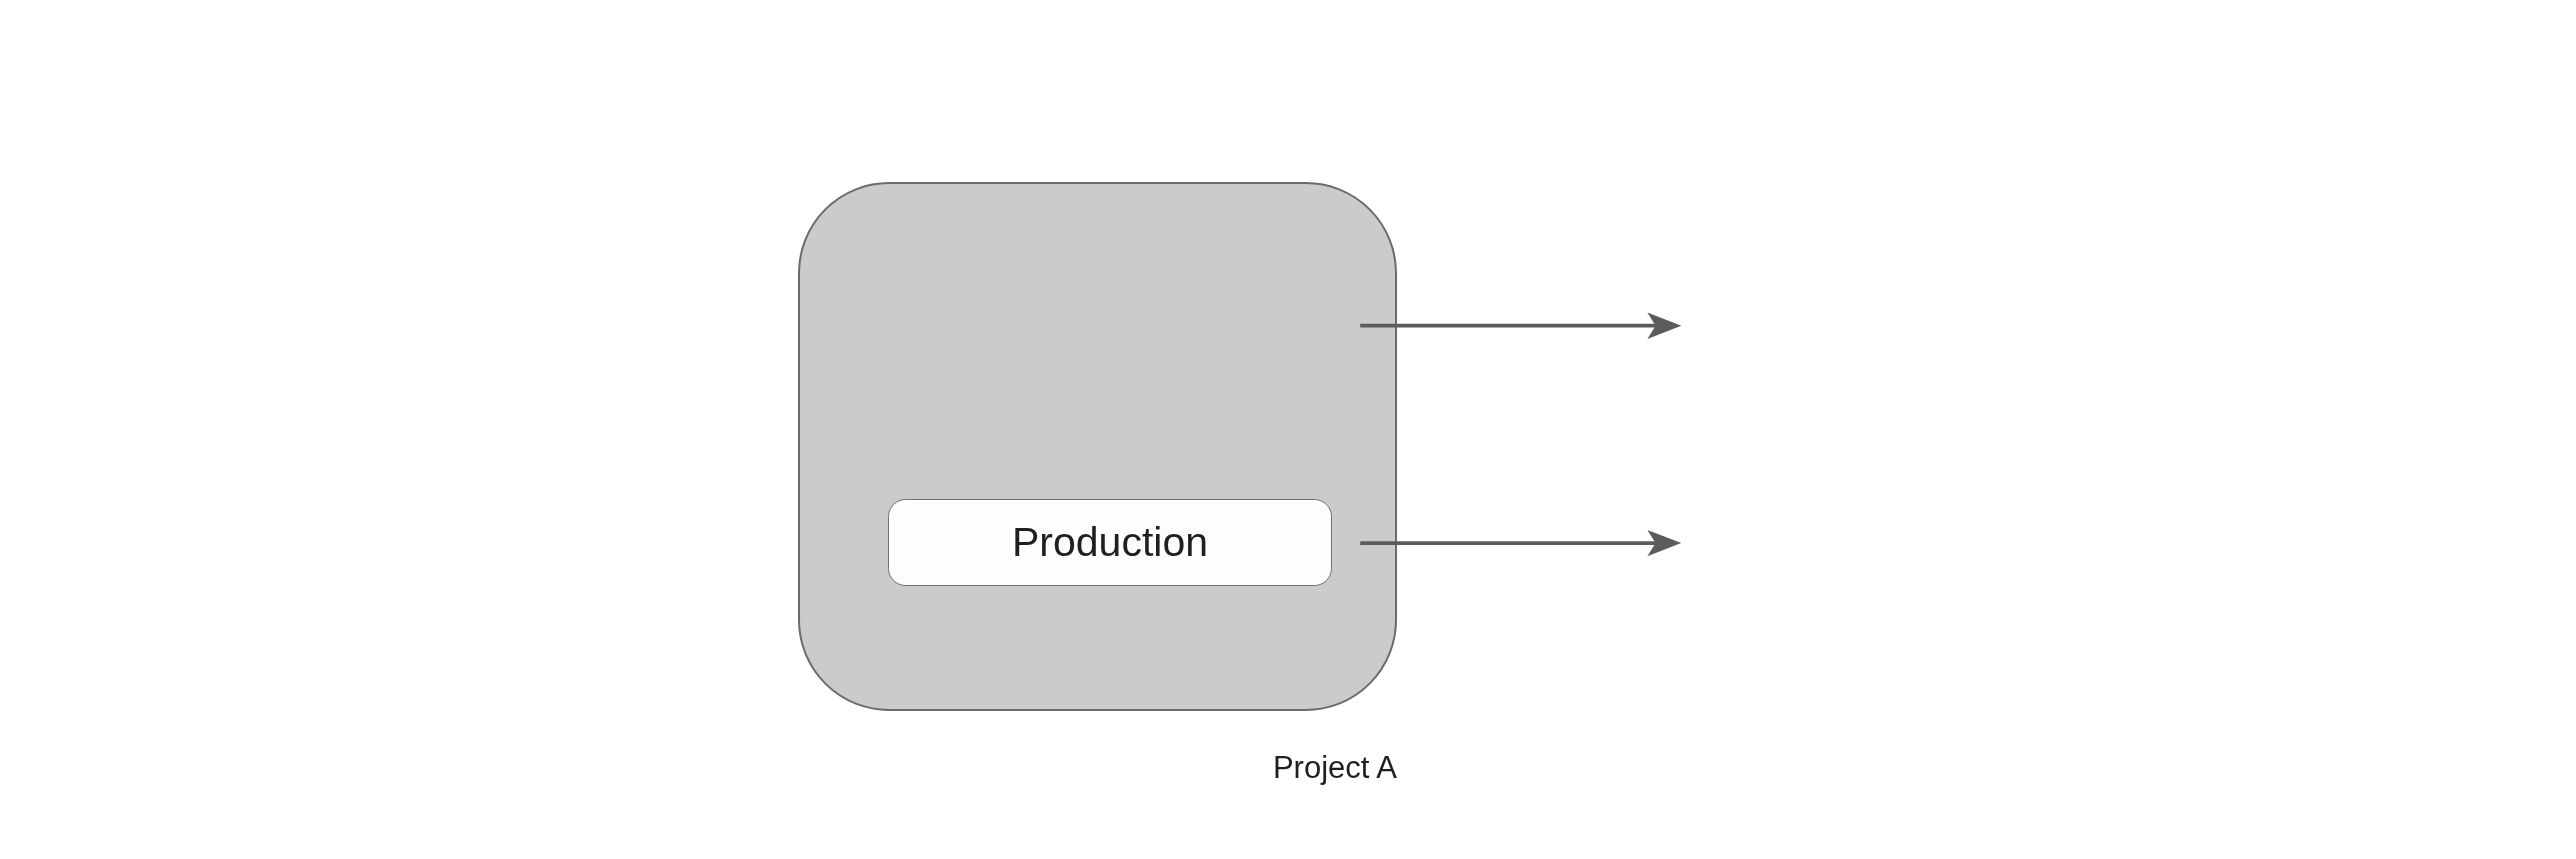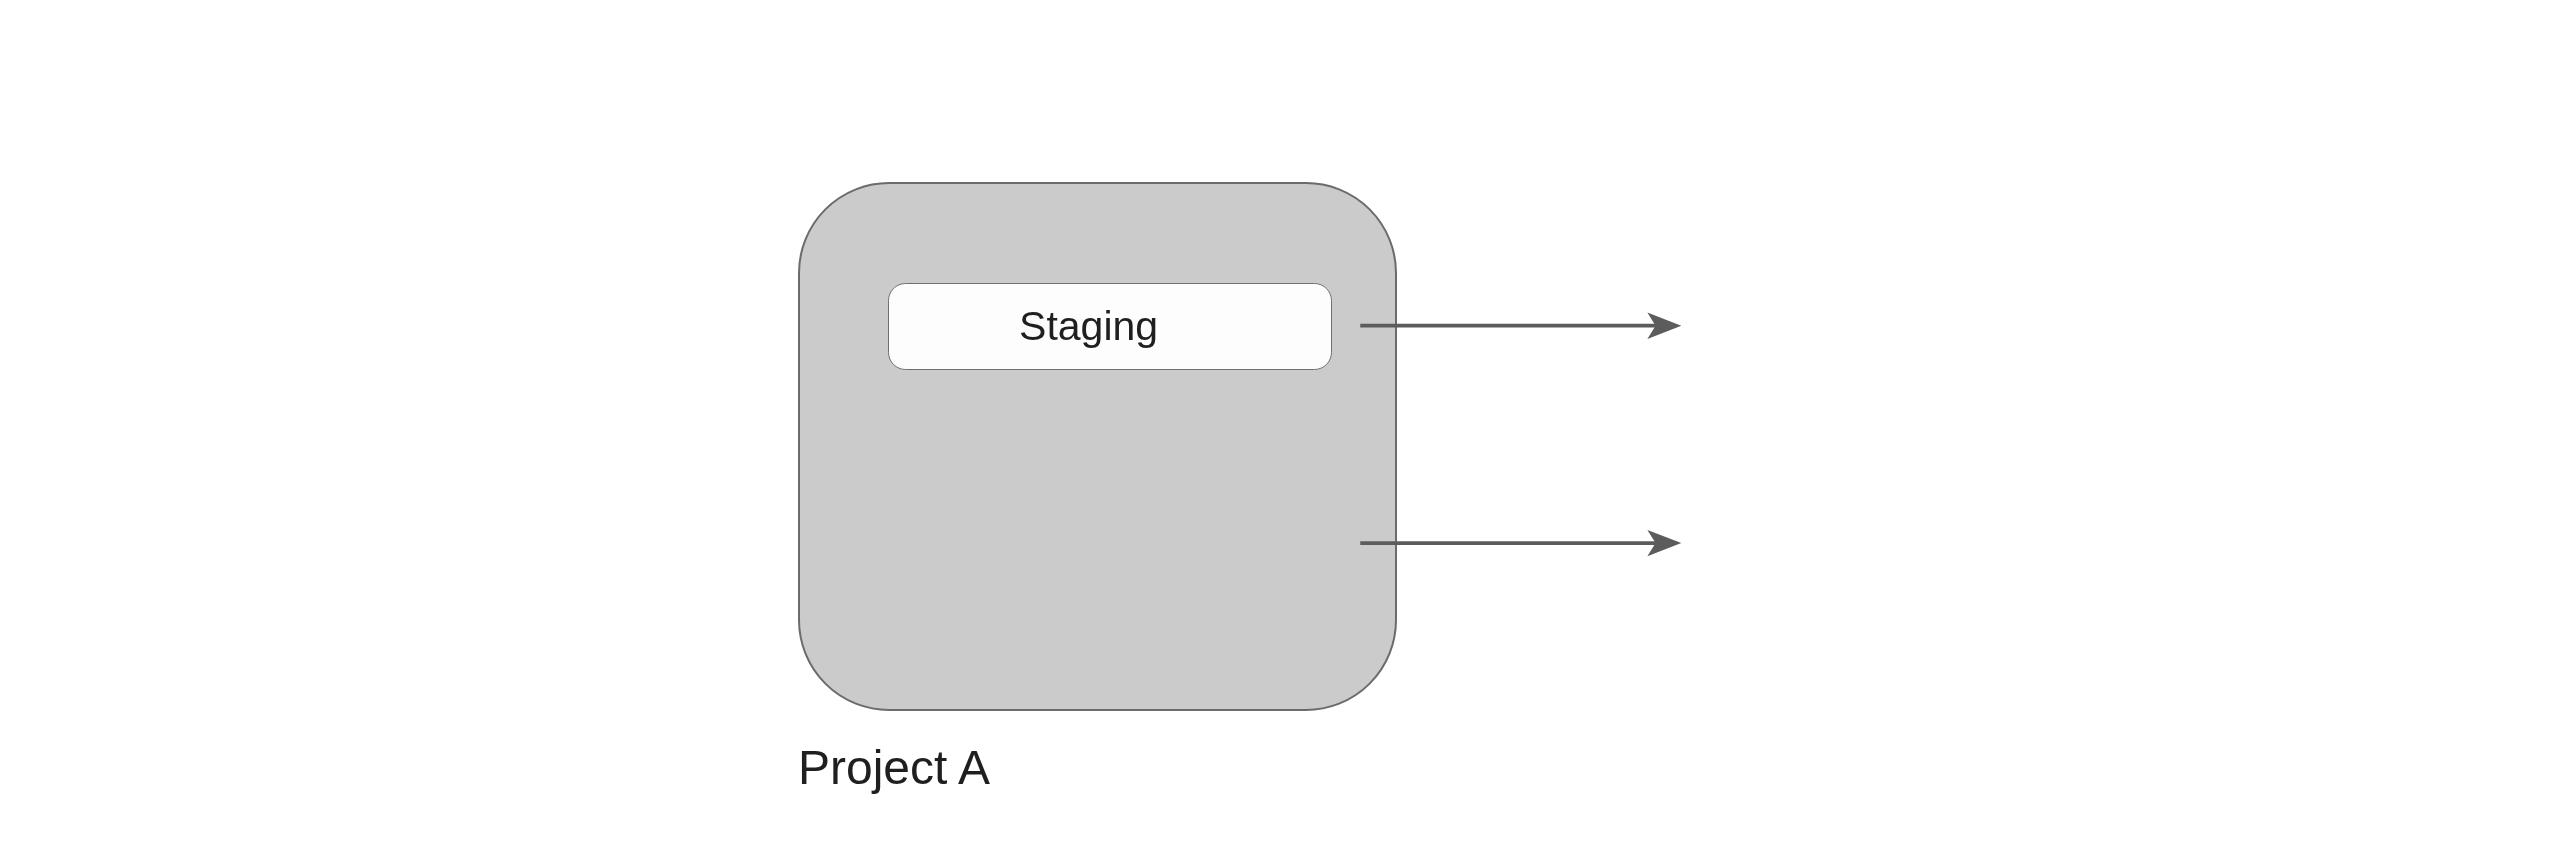--- a/index.html
+++ b/index.html
@@ -74,38 +74,38 @@
     color: var(--text, #1f1f1f);
     white-space: nowrap;
   }
   .annotation-staging { left: 1732px; top: 314px; }
   .annotation-production { left: 1741px; top: 542px; }
   .project-label {
     position: absolute;
     left: 798px;
     top: 745px;
     width: 599px;
-    text-align: left;
-    font-size: 48px;
+    text-align: right;
+    font-size: 31px;
     line-height: 46px;
     color: var(--text, #1f1f1f);
     white-space: nowrap;
   }
 </style>
 </head>
 <body>
 
 <div class="canvas">
 
   <div class="project-box"></div>
 
-  <div class="env-box env-staging">
-    <span class="env-label">Staging</span>
+
+  <div class="env-box env-production">
+    <span class="env-label">Production</span>
   </div>
-
 
   <svg class="arrows-layer" viewBox="0 0 4100 1368" xmlns="http://www.w3.org/2000/svg">
     <g>
       <line class="arrow-line" x1="2165" y1="518" x2="2636" y2="518"></line>
       <path class="arrow-head" d="M 2676 518 L 2622 497 L 2635 518 L 2622 539 Z"></path>
     </g>
     <g>
       <line class="arrow-line" x1="2165" y1="864" x2="2636" y2="864"></line>
       <path class="arrow-head" d="M 2676 864 L 2622 843 L 2635 864 L 2622 885 Z"></path>
     </g>

